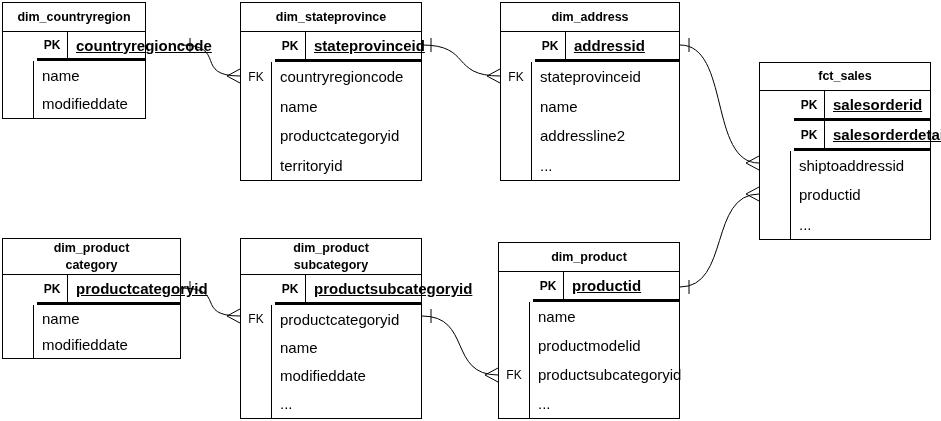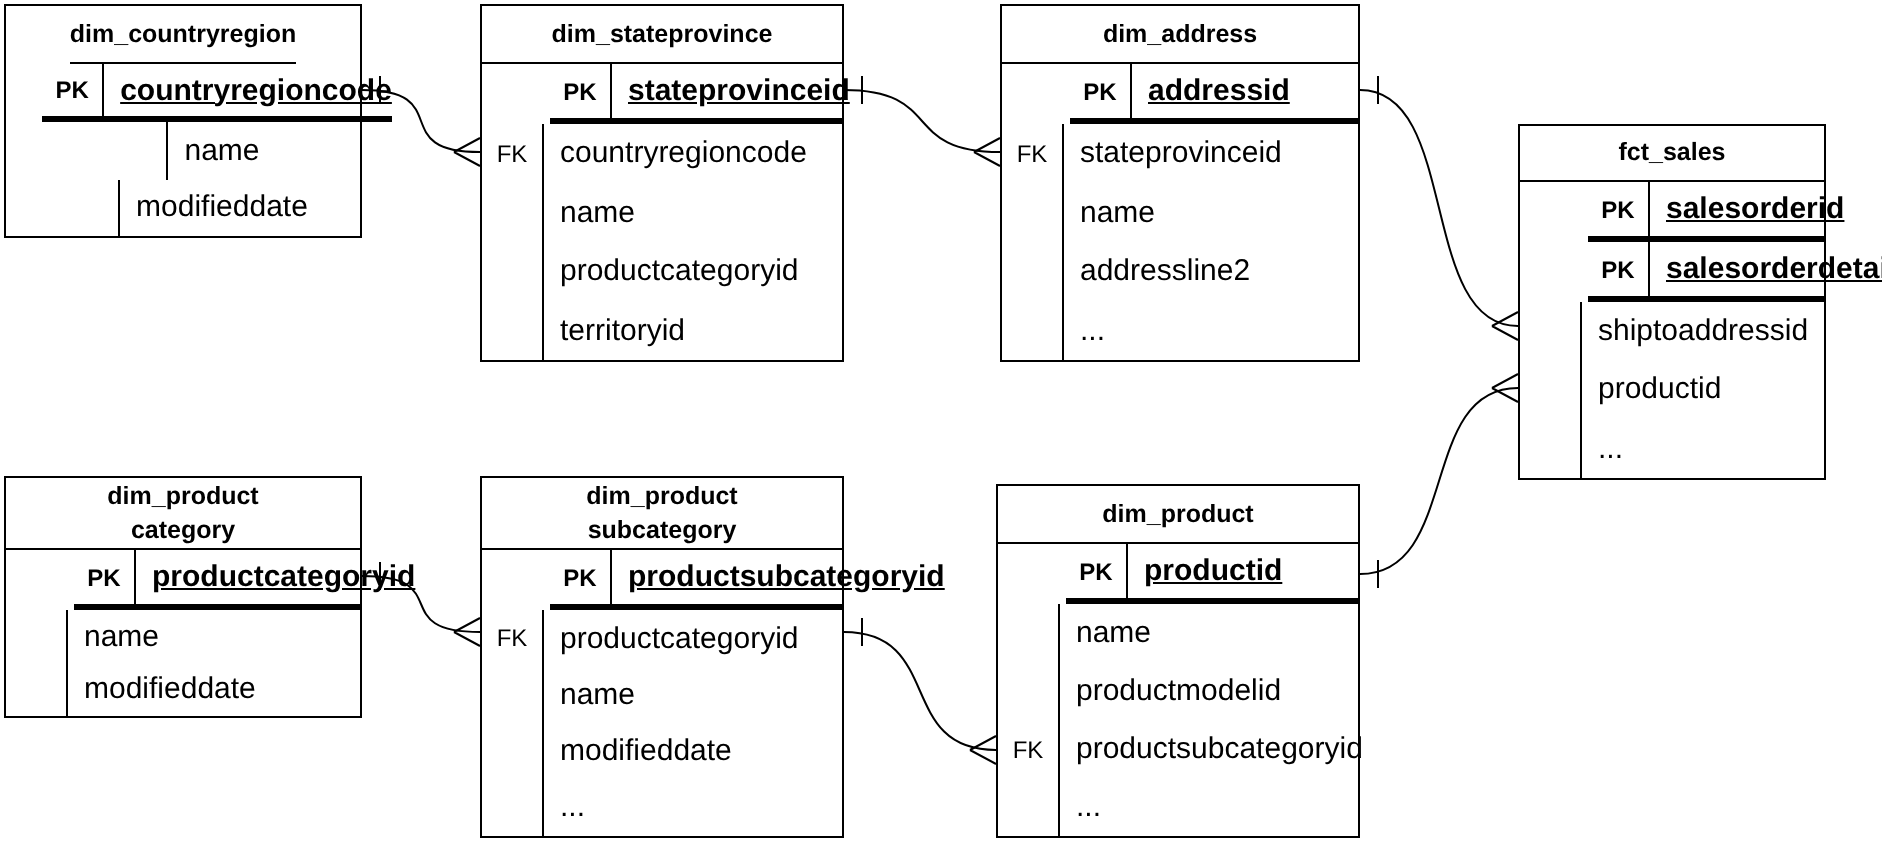--- a/index.html
+++ b/index.html
@@ -105,21 +105,21 @@
         <path d="M 181 288 C 228.2 288 192.8 316 240 316"></path>
         <path d="M 190 281 L 190 295"></path>
         <path d="M 227 316 L 240 309 M 227 316 L 240 323"></path>
       </g>
       <g fill="none" stroke="#000000" stroke-width="1">
         <path d="M 422 316 C 472 316 448 375 498 375"></path>
         <path d="M 431 309 L 431 323"></path>
         <path d="M 485 375 L 498 368 M 485 375 L 498 382"></path>
       </g>
     </svg>
-<div class="erd-table" style="left: 2px; top: 2px; width: 179px; height: 117px; align-items: center;">
+<div class="erd-table" style="left: 2px; top: 2px; width: 144px; height: 117px;">
       <div class="erd-title" style="height: 29px;">
         <span>dim_countryregion</span>
       </div>
       <div class="erd-row pk-row" style="height: 29px;">
         <div class="erd-key">PK</div>
         <div class="erd-field">countryregioncode</div>
       </div>
       <div class="erd-row" style="height: 28.5px;">
         <div class="erd-key"></div>
         <div class="erd-field">name</div>
@@ -172,21 +172,21 @@
       </div>
       <div class="erd-row" style="height: 29.5px;">
         <div class="erd-key"></div>
         <div class="erd-field">addressline2</div>
       </div>
       <div class="erd-row" style="height: 29.5px;">
         <div class="erd-key"></div>
         <div class="erd-field">...</div>
       </div>
     </div>
-    <div class="erd-table" style="left: 759px; top: 62px; width: 154px; height: 178px;">
+    <div class="erd-table" style="left: 759px; top: 62px; width: 172px; height: 178px;">
       <div class="erd-title" style="height: 28px;">
         <span>fct_sales</span>
       </div>
       <div class="erd-row pk-row" style="height: 30px;">
         <div class="erd-key">PK</div>
         <div class="erd-field">salesorderid</div>
       </div>
       <div class="erd-row pk-row" style="height: 30px;">
         <div class="erd-key">PK</div>
         <div class="erd-field">salesorderdetailid</div>

